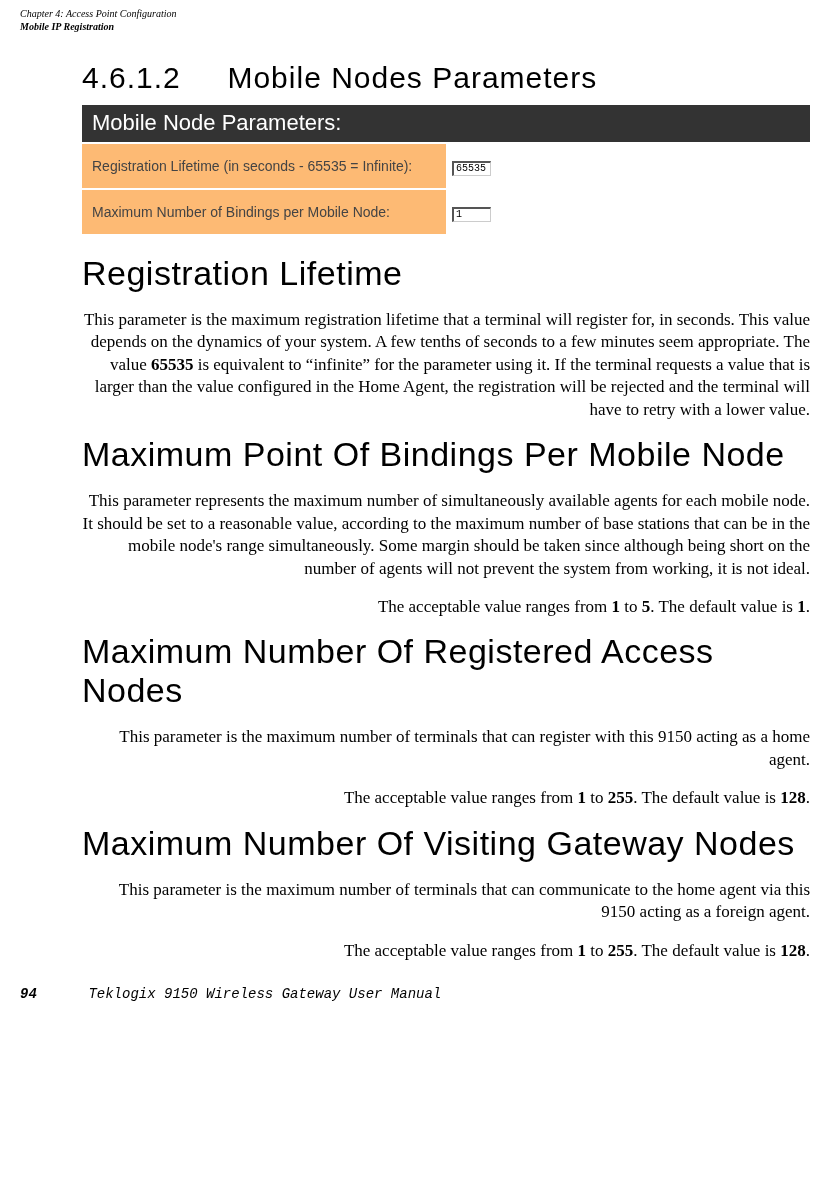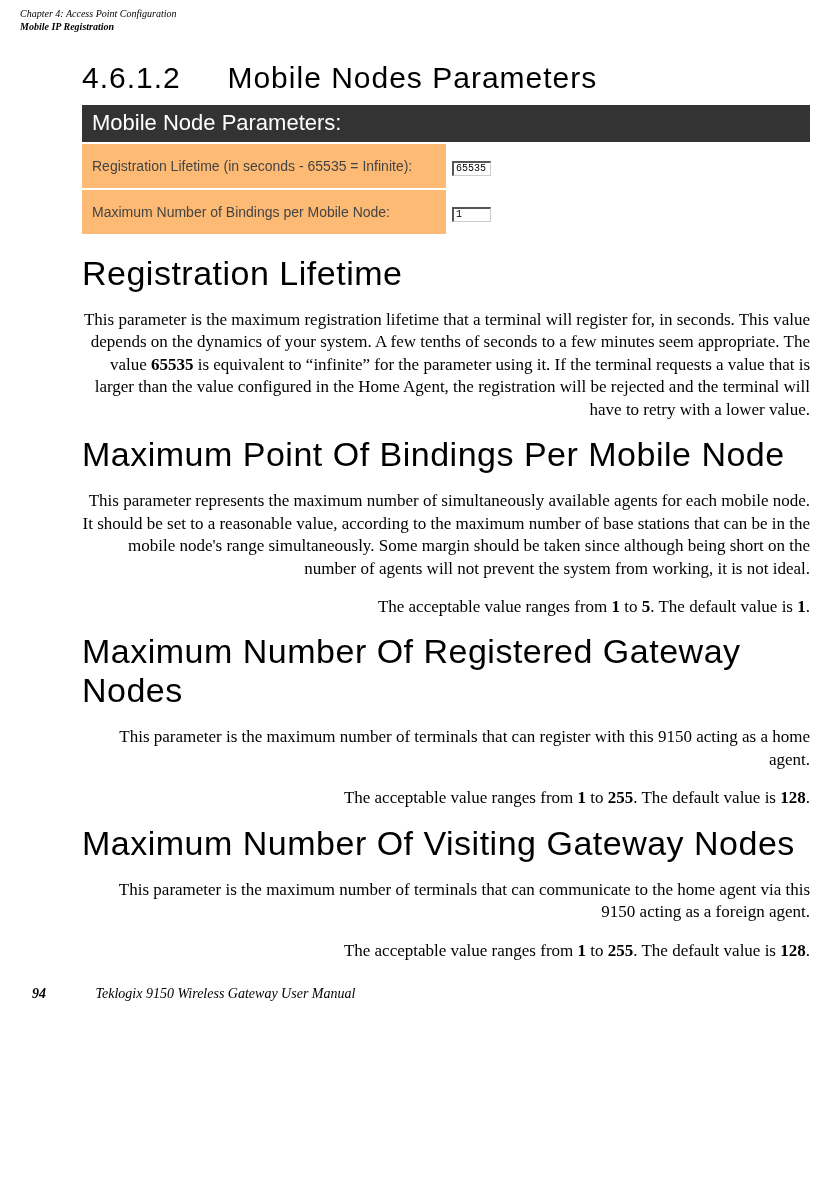--- a/index.html
+++ b/index.html
@@ -88,25 +88,25 @@
   p.body {
     font-family: "Times New Roman", Times, serif;
     font-size: 17px;
     line-height: 1.32;
     margin: 16px 0 14px 0;
     text-align: right;
   }
   p.body .b { font-weight: bold; }
 
   .footer {
-    font-family: Liberation Serif, serif;
+    font-family: Liberation Mono, monospace;
     font-style: italic;
     font-size: 14px;
     margin-top: 24px;
-    margin-left: 12px;
+    margin-left: 0;
   }
   .footer .pn {
     font-weight: bold;
     font-style: italic;
     display: inline-block;
     width: 60px;
   }
 </style>
 </head>
 <body>
@@ -143,21 +143,21 @@
     <p class="body">
       <span>This parameter is the maximum registration lifetime that a terminal will register for, in seconds. This value depends on the dynamics of your system. A few tenths of seconds to a few minutes seem appropriate. The value </span><span class="b">65535</span><span> is equivalent to “infinite” for the parameter using it. If the terminal requests a value that is larger than the value configured in the Home Agent, the registration will be rejected and the terminal will have to retry with a lower value.</span>
     </p>
 
     <div class="subhead">Maximum Point Of Bindings Per Mobile Node</div>
     <p class="body">This parameter represents the maximum number of simultaneously available agents for each mobile node. It should be set to a reasonable value, according to the maximum number of base stations that can be in the mobile node's range simultaneously. Some margin should be taken since although being short on the number of agents will not prevent the system from working, it is not ideal.</p>
     <p class="body">
       <span>The acceptable value ranges from </span><span class="b">1</span><span> to </span><span class="b">5</span><span>. The default value is </span><span class="b">1</span><span>.</span>
     </p>
 
-    <div class="subhead">Maximum Number Of Registered Gateway Nodes</div>
+    <div class="subhead">Maximum Number Of Registered Access Nodes</div>
     <p class="body">This parameter is the maximum number of terminals that can register with this 9150 acting as a home agent.</p>
     <p class="body">
       <span>The acceptable value ranges from </span><span class="b">1</span><span> to </span><span class="b">255</span><span>. The default value is </span><span class="b">128</span><span>.</span>
     </p>
 
     <div class="subhead">Maximum Number Of Visiting Gateway Nodes</div>
     <p class="body">This parameter is the maximum number of terminals that can communicate to the home agent via this 9150 acting as a foreign agent.</p>
     <p class="body">
       <span>The acceptable value ranges from </span><span class="b">1</span><span> to </span><span class="b">255</span><span>. The default value is </span><span class="b">128</span><span>.</span>
     </p>

